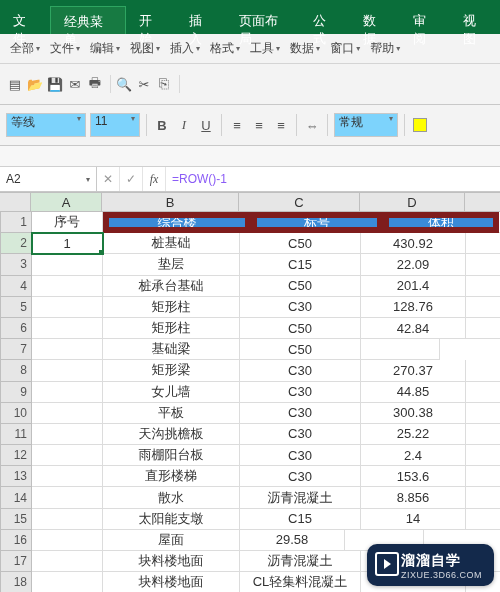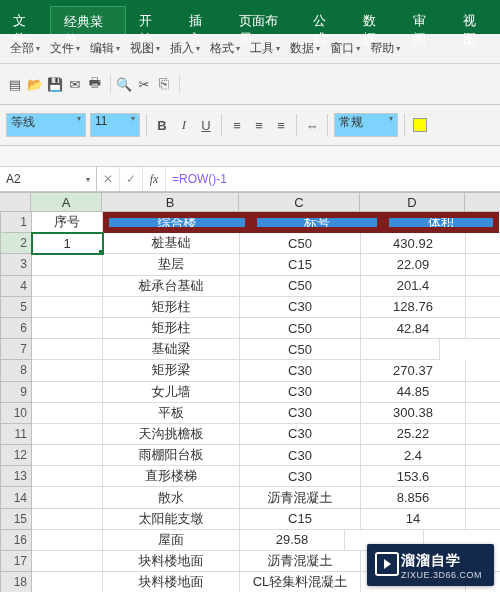--- a/index.html
+++ b/index.html
@@ -159,21 +159,21 @@
   }
   .active-cell::after{
     content:"";position:absolute;right:-3px;bottom:-3px;width:6px;height:6px;background:#1a7a3e;
   }
   
   .row.hdr .cell.sel, .rowhdr.sel{background:#d6e9d8;}
   
   .wm{
     position:absolute;right:6px;bottom:6px;
     background:#13294b;color:#fff;
-    border-radius:2px;
+    border-radius:10px;
     padding:8px 12px 6px 34px;
     font-size:12px;
     box-shadow:0 1px 4px rgba(0,0,0,.3);
   }
   .wm .play{
     position:absolute;left:8px;top:8px;width:20px;height:20px;border:2px solid #fff;border-radius:3px;display:flex;align-items:center;justify-content:center;
   }
   .wm .play::before{
     content:"";border-left:7px solid #fff;border-top:5px solid transparent;border-bottom:5px solid transparent;margin-left:2px;
   }

